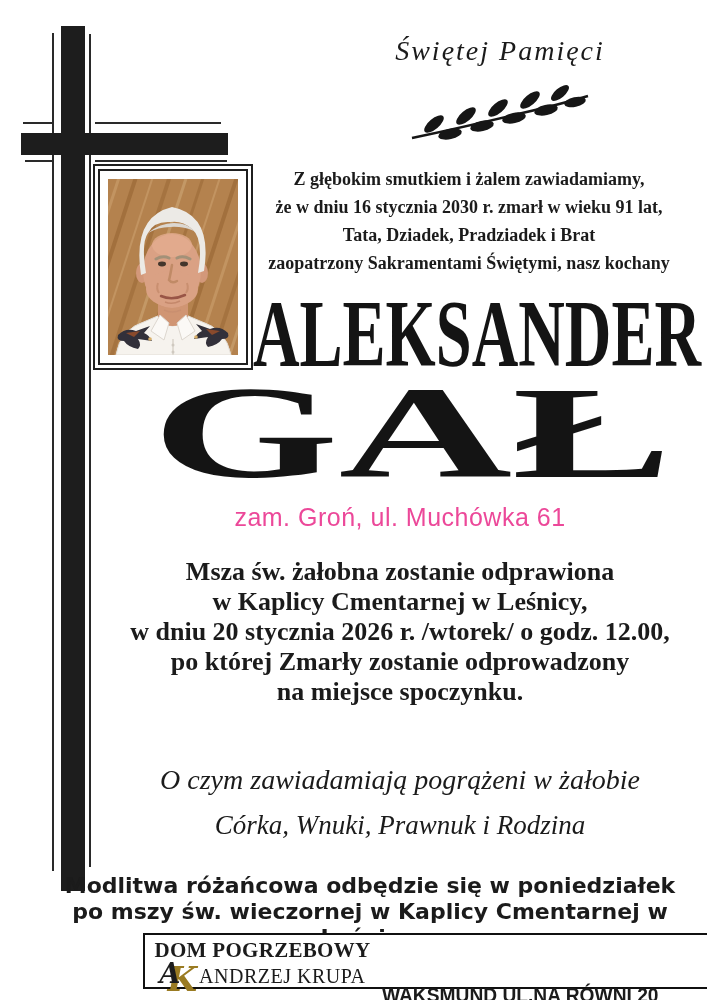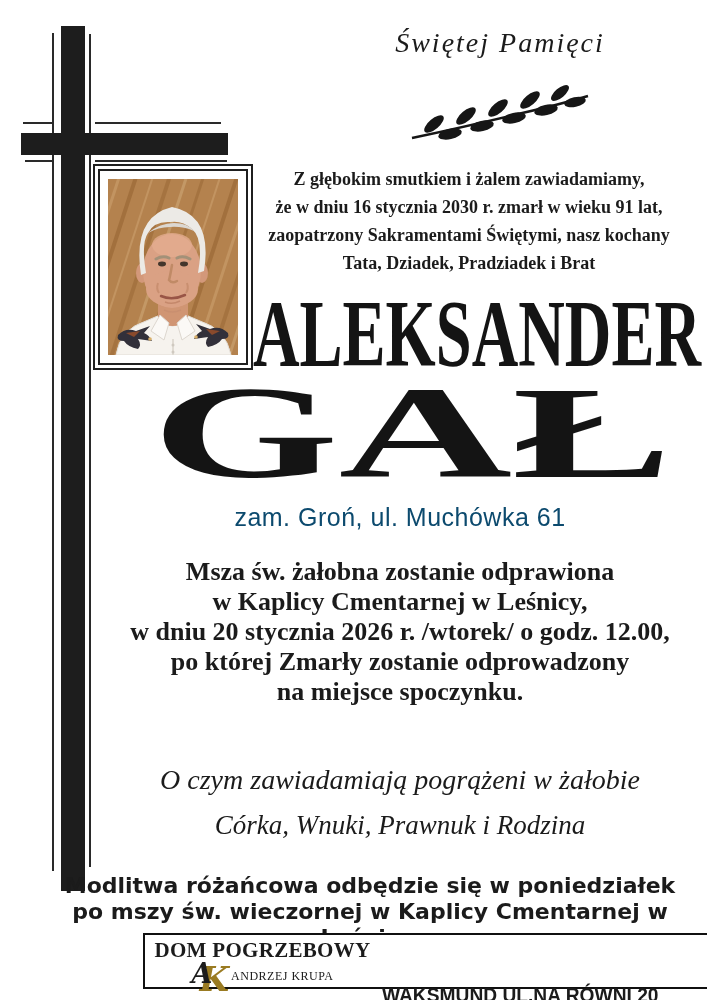--- a/index.html
+++ b/index.html
@@ -26,33 +26,33 @@
     position:absolute;left:93px;top:164px;width:160px;height:206px;
     border:2px solid #1f1f1f;padding:3px;background:#fff;box-sizing:border-box;
   }
   .photo-frame-inner{
     width:100%;height:100%;box-sizing:border-box;
     border:2px solid #1f1f1f;padding:8px;background:#fff;
   }
   .photo-frame-inner svg{display:block;width:100%;height:100%;}
   
   .eyebrow{
-    position:absolute;left:300px;top:27px;width:400px;
+    position:absolute;left:300px;top:35px;width:400px;
     text-align:center;font-style:italic;font-size:28px;letter-spacing:2px;
   }
   .laurel{position:absolute;left:408px;top:84px;}
   .intro{
     position:absolute;left:246px;top:165px;width:446px;text-align:center;
     font-weight:bold;font-size:18px;line-height:28px;
   }
   .name-first{position:absolute;left:250px;top:292px;}
   .name-last{position:absolute;left:145px;top:377px;}
   .residence{
     position:absolute;left:150px;top:503px;width:500px;text-align:center;
-    font-family:"Liberation Sans", sans-serif;font-size:25px;color:#0c4a6e;letter-spacing:.5px;
+    font-family:"Liberation Sans", sans-serif;font-size:25px;color:#ec4899;letter-spacing:.5px;
   }
   .funeral{
     position:absolute;left:75px;top:557px;width:650px;text-align:center;
     font-weight:bold;font-size:26px;line-height:30px;
   }
   .mourn-intro{
     position:absolute;left:75px;top:764px;width:650px;text-align:center;
     font-style:italic;font-size:28px;
   }
   .mourn-family{
@@ -68,21 +68,21 @@
     position:absolute;left:143px;top:933px;width:578px;height:56px;
     border:2px solid #101010;box-sizing:border-box;background:#fff;
     display:flex;align-items:stretch;
   }
   .fh-left{width:235px;text-align:center;padding-top:3px;}
   .fh-name{font-weight:bold;font-size:21px;letter-spacing:.3px;white-space:nowrap;}
   .fh-owner-row{display:flex;align-items:center;justify-content:center;margin-top:-4px;}
   .mono{font-family:"DejaVu Serif", serif;font-style:italic;font-weight:bold;line-height:1;}
   .mono-a{font-size:27px;color:#1c1c1c;position:relative;top:-3px;z-index:2;}
   .mono-k{font-size:34px;color:#9a7b22;margin-left:-13px;position:relative;top:3px;z-index:1;}
-  .fh-owner{font-size:12px;letter-spacing:.5px;margin-left:2px;white-space:nowrap;}
+  .fh-owner{font-size:20px;letter-spacing:.5px;margin-left:2px;white-space:nowrap;}
   .fh-right{
     flex:1;padding-top:5px;padding-left:2px;
     font-family:"Liberation Sans", sans-serif;font-weight:bold;font-size:20px;line-height:22px;
     transform:scaleX(.96);transform-origin:left center;white-space:pre;
   }
 </style>
 </head>
 <body>
 
 <div class="page">
@@ -180,22 +180,22 @@
       <ellipse rx="12" ry="5.2" transform="translate(74 42) rotate(-12)"></ellipse>
       <ellipse rx="12" ry="5.2" transform="translate(106 34) rotate(-12)"></ellipse>
       <ellipse rx="12" ry="5.2" transform="translate(138 26) rotate(-12)"></ellipse>
       <ellipse rx="11" ry="4.8" transform="translate(167 18) rotate(-12)"></ellipse>
     </g>
   </svg>
 
   <div class="intro">
     <div>Z głębokim smutkiem i żalem zawiadamiamy,</div>
     <div>że w dniu 16 stycznia 2030 r. zmarł w wieku 91 lat,</div>
+    <div>Tata, Dziadek, Pradziadek i Brat</div>
     <div>zaopatrzony Sakramentami Świętymi, nasz kochany</div>
-    <div>Tata, Dziadek, Pradziadek i Brat</div>
   </div>
 
   <svg class="name-first" width="455" height="84" viewBox="0 0 455 84">
     <text x="227" y="74" text-anchor="middle" font-family="Liberation Serif, serif" font-weight="bold" font-size="96" fill="#141414" textLength="448" lengthAdjust="spacingAndGlyphs">ALEKSANDER</text>
   </svg>
   <svg class="name-last" width="535" height="110" viewBox="0 0 535 110">
     <text x="267" y="100" text-anchor="middle" font-family="Liberation Serif, serif" font-weight="bold" font-size="131" fill="#141414" textLength="520" lengthAdjust="spacingAndGlyphs">GAŁ</text>
   </svg>
 
   <div class="residence">zam. Groń, ul. Muchówka 61</div>

